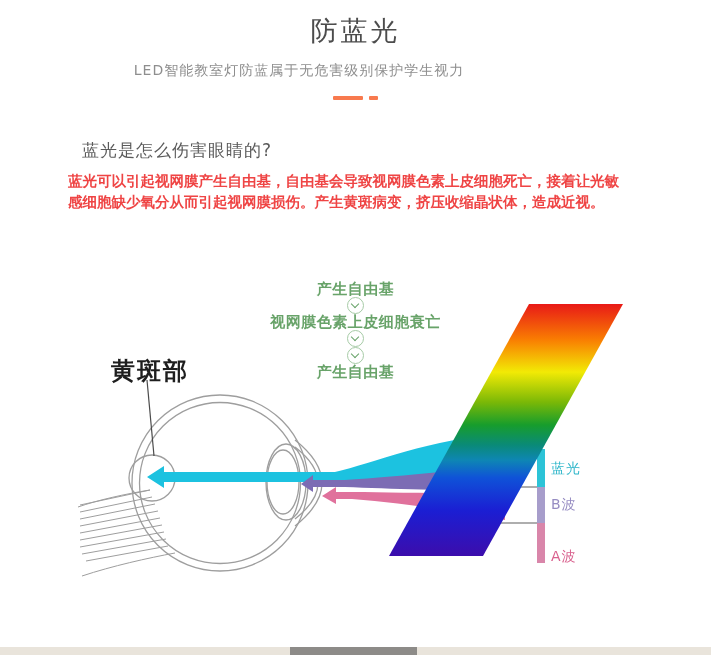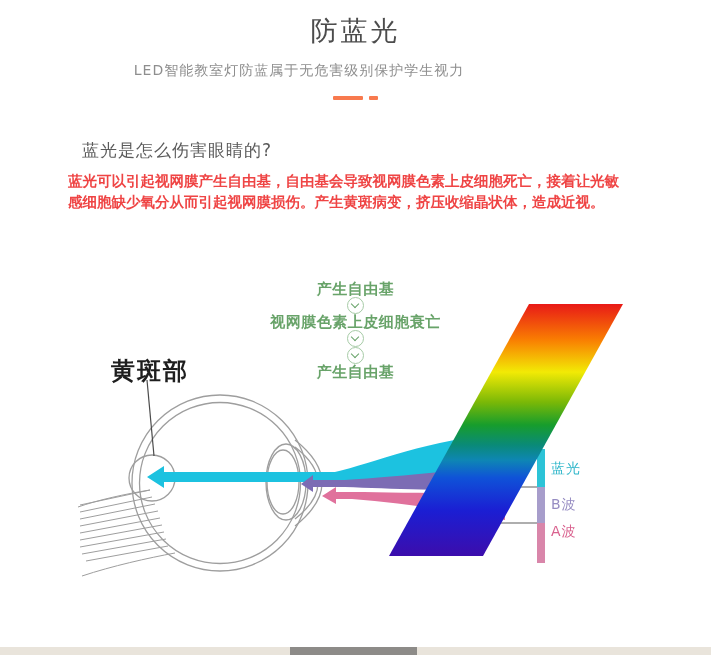--- a/index.html
+++ b/index.html
@@ -45,21 +45,21 @@
     content:""; position:absolute; left:4px; top:2.5px; width:5px; height:5px;
     border-right:1.8px solid #68a369; border-bottom:1.8px solid #68a369;
     transform:rotate(45deg);
   }
 
   
   .macula-label { top:355px; left:111px; font-size:24px; font-weight:bold; color:#1e1e1e; letter-spacing:2px; }
   .ray-label { left:551px; font-size:14px; line-height:15px; letter-spacing:1px; }
   .ray-blue   { top:461px; color:#2ab5c9; }
   .ray-bwave  { top:497px; color:#968cc2;text-align:center; }
-  .ray-awave  { top:524px; color:#d9618e;text-align:center; }
+  .ray-awave  { top:549px; color:#d9618e;text-align:center; }
 
   .diagram-svg { top:278px; left:0; }
 
   
   .footer-strip { top:647px; left:0; width:711px; height:8px; background:#e9e4db; }
   .footer-bar { position:absolute; top:0; left:290px; width:127px; height:8px; background:#8d8b88; }
 </style>
 </head>
 <body>
 

